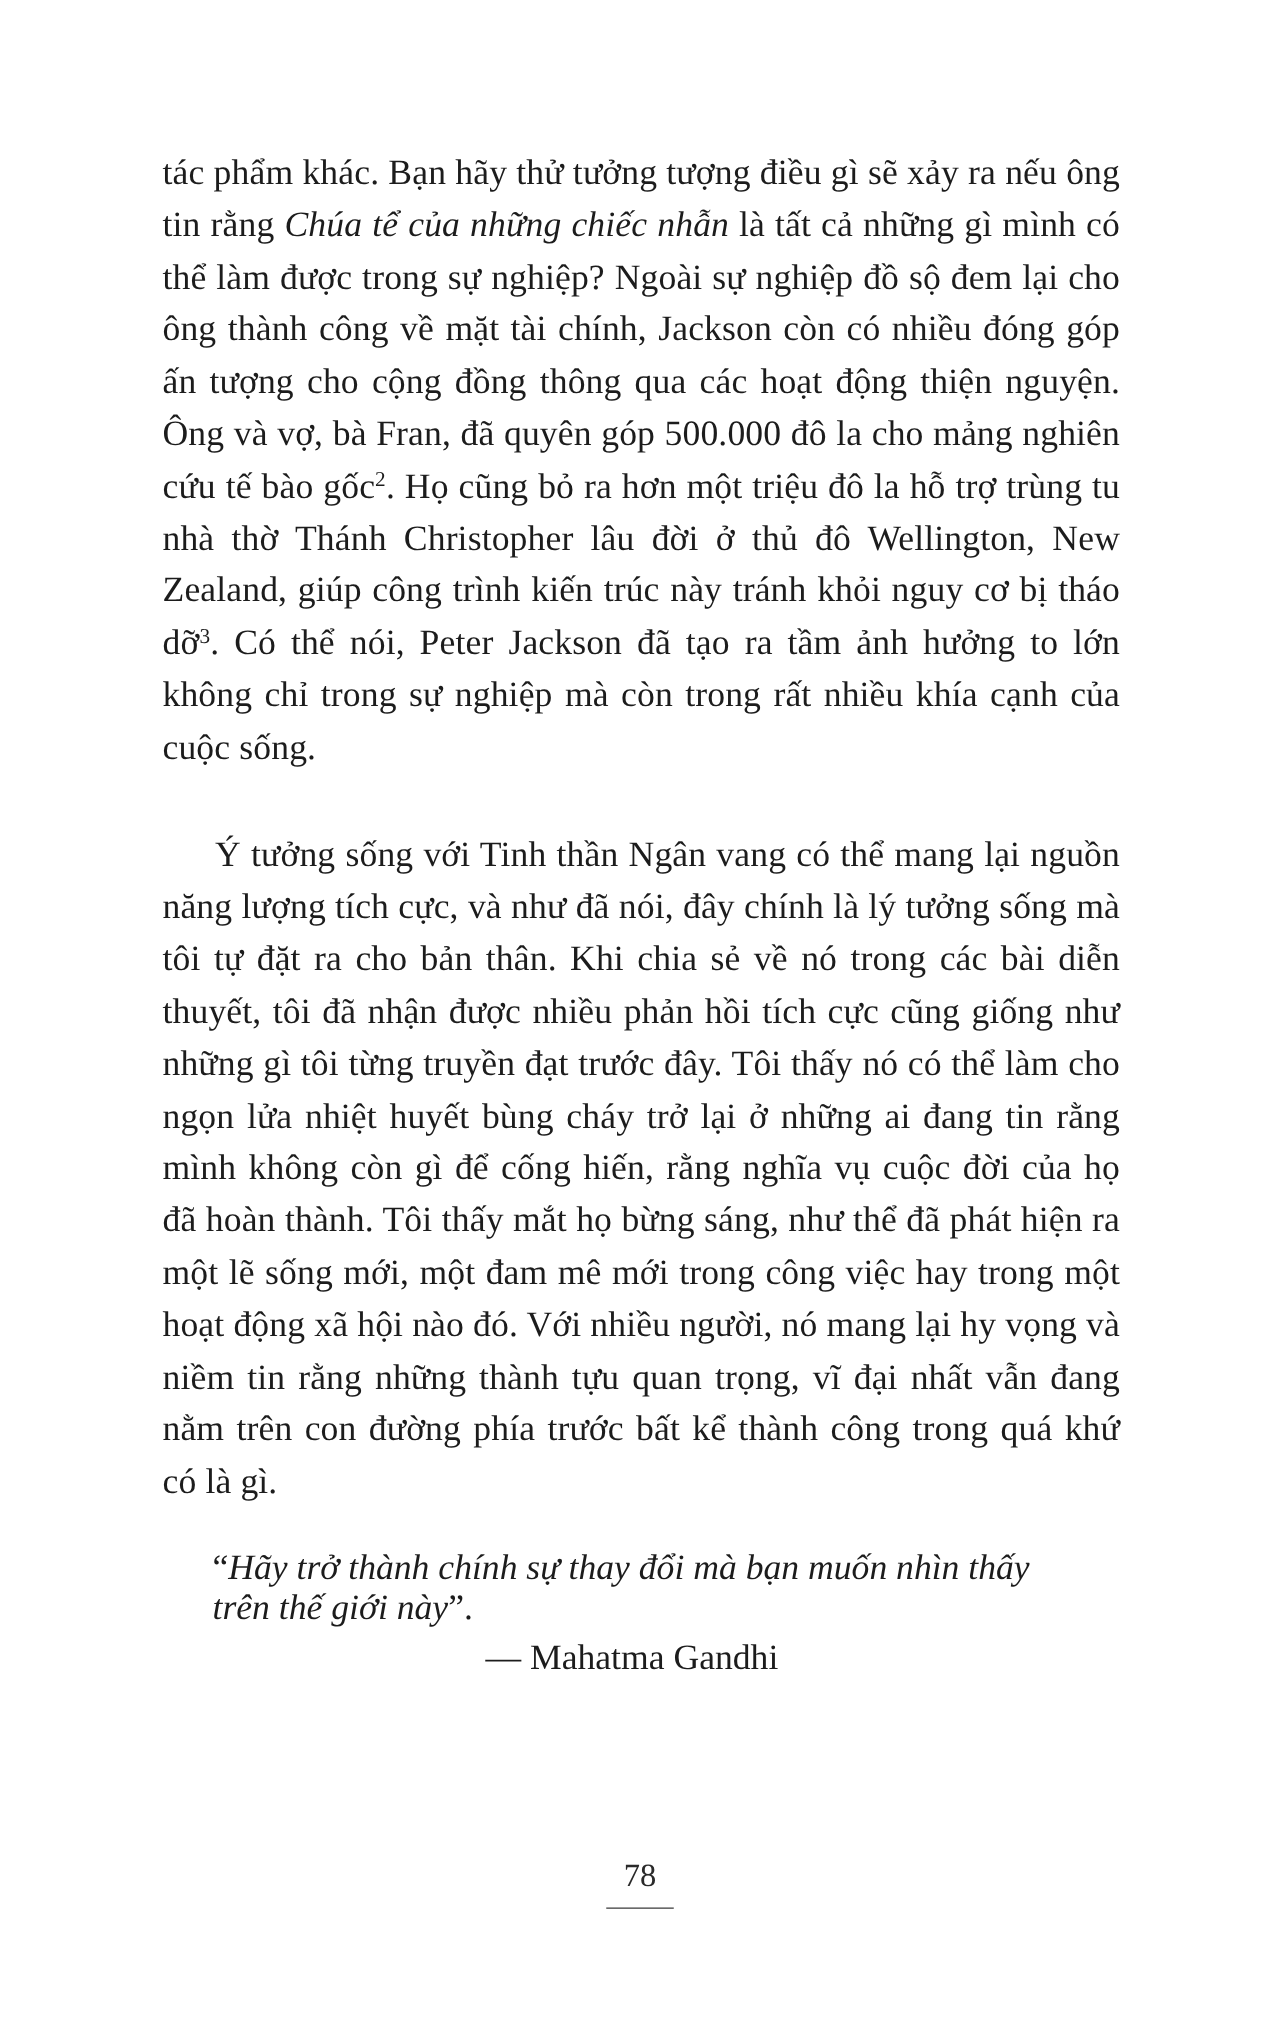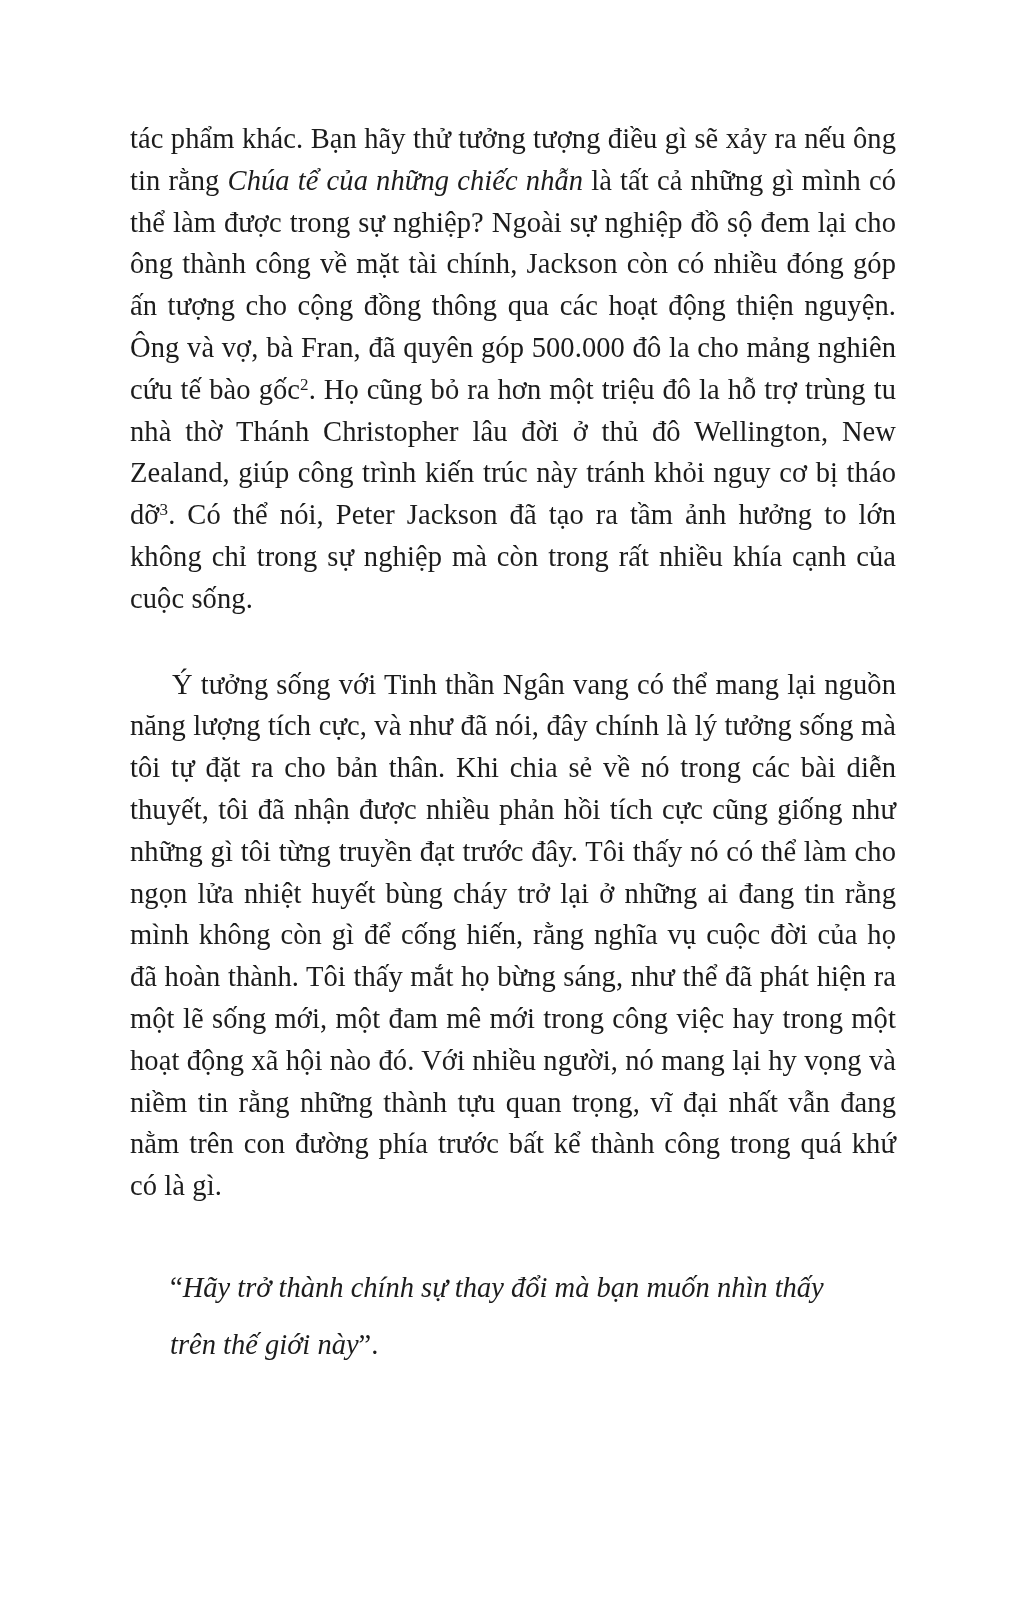--- a/index.html
+++ b/index.html
@@ -29,25 +29,25 @@
   p.body-para.indent { text-indent: 42px; margin-top: 44px; }
   .italic { font-style: italic; margin-top: 32px; }
   sup.footnote-ref {
     font-size: 17px;
     line-height: 0;
     vertical-align: baseline;
     position: relative;
     top: -9px;
   }
   .quote-block {
-    margin-top: 52px;
+    margin-top: 32px;
     padding-left: 40px;
     padding-right: 55px;
     font-size: 28.5px;
-    line-height: 57px;
+    line-height: 32px;
     font-style: italic;
   }
   .quote-block .qmark { font-style: normal; }
   .quote-attribution {
     margin-top: 8px;
     font-size: 28.5px;
     font-style: normal;
     text-align: center;
   }
   .page-number-wrap {
@@ -71,18 +71,22 @@
 <div class="page">
 
   <div class="text-block">
 
     <p class="body-para"><span>tác phẩm khác. Bạn hãy thử tưởng tượng điều gì sẽ xảy ra nếu ông tin rằng </span><span class="italic">Chúa tể của những chiếc nhẫn</span><span> là tất cả những gì mình có thể làm được trong sự nghiệp? Ngoài sự nghiệp đồ sộ đem lại cho ông thành công về mặt tài chính, Jackson còn có nhiều đóng góp ấn tượng cho cộng đồng thông qua các hoạt động thiện nguyện. Ông và vợ, bà Fran, đã quyên góp 500.000 đô la cho mảng nghiên cứu tế bào gốc</span><sup class="footnote-ref">2</sup><span>. Họ cũng bỏ ra hơn một triệu đô la hỗ trợ trùng tu nhà thờ Thánh Christopher lâu đời ở thủ đô Wellington, New Zealand, giúp công trình kiến trúc này tránh khỏi nguy cơ bị tháo dỡ</span><sup class="footnote-ref">3</sup><span>. Có thể nói, Peter Jackson đã tạo ra tầm ảnh hưởng to lớn không chỉ trong sự nghiệp mà còn trong rất nhiều khía cạnh của cuộc sống.</span></p>
 
     <p class="body-para indent">Ý tưởng sống với Tinh thần Ngân vang có thể mang lại nguồn năng lượng tích cực, và như đã nói, đây chính là lý tưởng sống mà tôi tự đặt ra cho bản thân. Khi chia sẻ về nó trong các bài diễn thuyết, tôi đã nhận được nhiều phản hồi tích cực cũng giống như những gì tôi từng truyền đạt trước đây. Tôi thấy nó có thể làm cho ngọn lửa nhiệt huyết bùng cháy trở lại ở những ai đang tin rằng mình không còn gì để cống hiến, rằng nghĩa vụ cuộc đời của họ đã hoàn thành. Tôi thấy mắt họ bừng sáng, như thể đã phát hiện ra một lẽ sống mới, một đam mê mới trong công việc hay trong một hoạt động xã hội nào đó. Với nhiều người, nó mang lại hy vọng và niềm tin rằng những thành tựu quan trọng, vĩ đại nhất vẫn đang nằm trên con đường phía trước bất kể thành công trong quá khứ có là gì.</p>
 
     <div class="quote-block">
       <span class="qmark">“</span><span>Hãy trở thành chính sự thay đổi mà bạn muốn nhìn thấy trên thế giới này</span><span class="qmark">”.</span>
+      <div class="quote-attribution">— Mahatma Gandhi</div>
     </div>
 
   </div>
 
+  <div class="page-number-wrap">
+    <span class="page-number">78</span>
+  </div>
 
 </div>
 
 </body></html>

